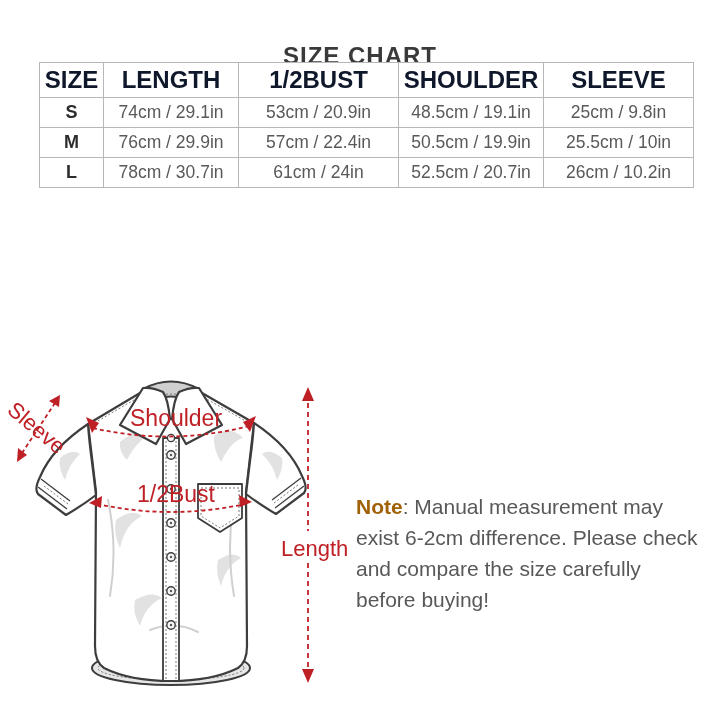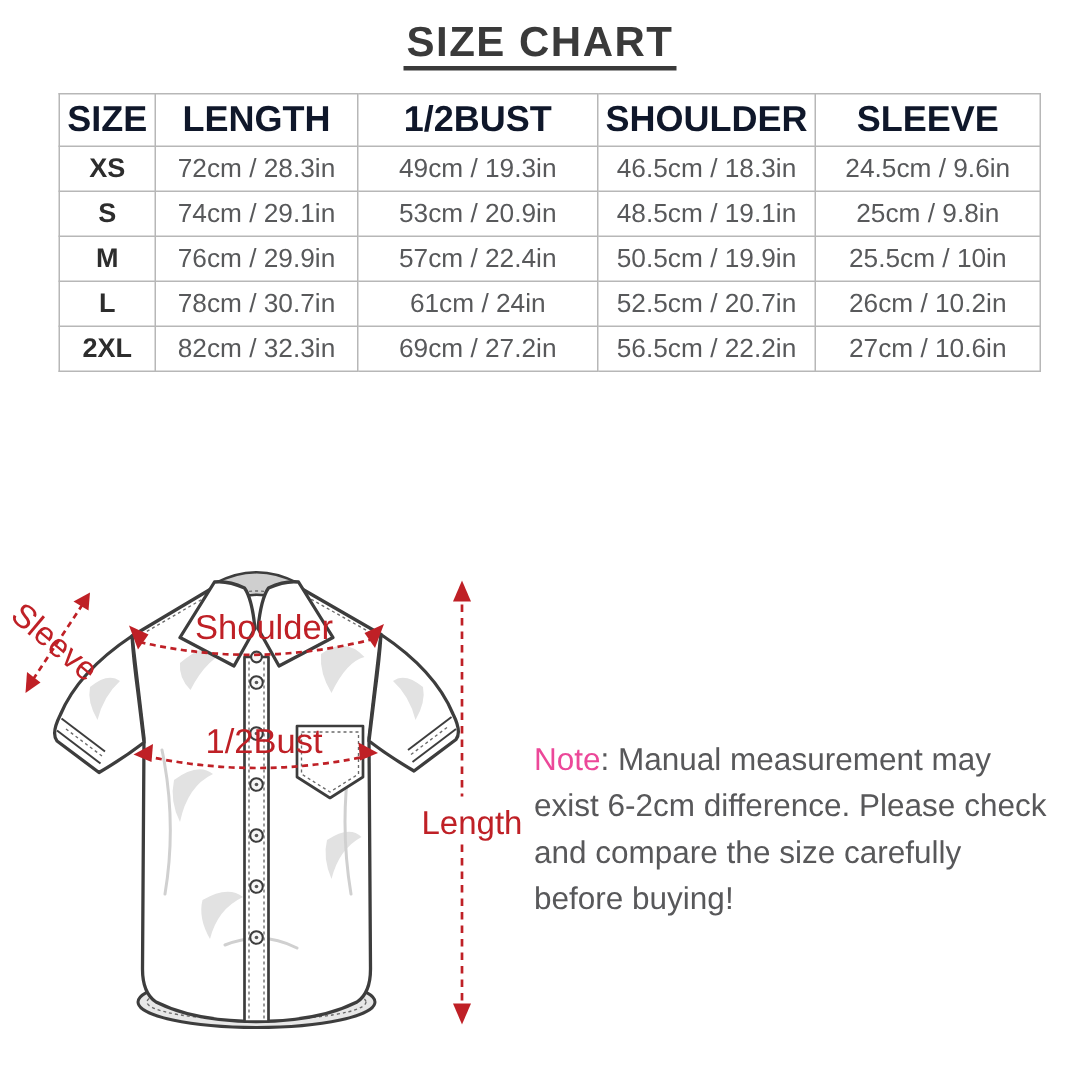--- a/index.html
+++ b/index.html
@@ -9,25 +9,26 @@
     width:720px; height:720px;
     background:#ffffff;
     font-family:"Liberation Sans","DejaVu Sans",sans-serif;
   }
   .page { position:relative; width:720px; height:720px; background:#fff; overflow:hidden; }
 
   
   .title-wrap { position:absolute; top:13px; left:0; width:720px; text-align:center; }
   .title-wrap span {
     display:inline-block;
-    font-size:28px; font-weight:bold; color:#3a3a3a;
+    font-size:24px; font-weight:bold; color:#3a3a3a;
     letter-spacing:1px;
     border-bottom:3px solid #3a3a3a;
     padding:0 2px 2px 2px;
     line-height:1.05;
+    margin-top:30px;
   }
 
   
   table.size-table {
     position:absolute; left:39px; top:62px;
     width:654px;
     border-collapse:collapse; table-layout:fixed;
     background:#fff;
   }
   .size-table th, .size-table td {
@@ -64,21 +65,21 @@
   .red-dash { stroke:var(--accent); fill:none; stroke-width:1.8; stroke-dasharray:4 3; }
   .red-dash-long { stroke:var(--accent); fill:none; stroke-width:1.8; stroke-dasharray:5 4; }
   .red-fill { fill:var(--accent); stroke:none; }
   .red-text { fill:var(--accent); font-family:"Liberation Sans","DejaVu Sans",sans-serif; }
 
   
   .note {
     position:absolute; left:356px; top:470px; width:345px;
     font-size:21px; line-height:31px; color:#58585a;
   }
-  .note b { color:#ec4899; font-weight:normal; }
+  .note b { color:#a16207; font-weight:bold; }
 </style>
 </head>
 <body>
 
 <div class="page">
 
   <div class="title-wrap">
     <span>SIZE CHART</span>
   </div>
 
@@ -95,27 +96,20 @@
 
       <th>SIZE</th>
           <th>LENGTH</th>
           <th>1/2BUST</th>
           <th>SHOULDER</th>
           <th>SLEEVE</th>
         </tr>
     </thead>
     <tbody>
 
-    <tr>
-        <td class="size-cell">XS</td>
-        <td>72cm / 28.3in</td>
-        <td>49cm / 19.3in</td>
-        <td>46.5cm / 18.3in</td>
-        <td>24.5cm / 9.6in</td>
-      </tr>
         <tr>
         <td class="size-cell">S</td>
         <td>74cm / 29.1in</td>
         <td>53cm / 20.9in</td>
         <td>48.5cm / 19.1in</td>
         <td>25cm / 9.8in</td>
       </tr>
         <tr>
         <td class="size-cell">M</td>
         <td>76cm / 29.9in</td>
@@ -123,27 +117,20 @@
         <td>50.5cm / 19.9in</td>
         <td>25.5cm / 10in</td>
       </tr>
         <tr>
         <td class="size-cell">L</td>
         <td>78cm / 30.7in</td>
         <td>61cm / 24in</td>
         <td>52.5cm / 20.7in</td>
         <td>26cm / 10.2in</td>
       </tr>
-        <tr>
-        <td class="size-cell">2XL</td>
-        <td>82cm / 32.3in</td>
-        <td>69cm / 27.2in</td>
-        <td>56.5cm / 22.2in</td>
-        <td>27cm / 10.6in</td>
-      </tr>
       </tbody>
   </table>
 
   <svg class="diagram" viewBox="0 355 350 345" aria-hidden="true">
 
     <ellipse class="hem" cx="171" cy="668" rx="79" ry="17"></ellipse>
     <ellipse class="stitch" cx="171" cy="668" rx="73" ry="12"></ellipse>
 
     <path class="outline" d="M 88,424 L 140,393 Q 171,382 202,393 L 254,423 L 246,492 L 247,646
          Q 247,662 238,668 Q 212,681 171,681 Q 130,681 104,668 Q 95,662 95,646 L 96,492 Z"></path>

